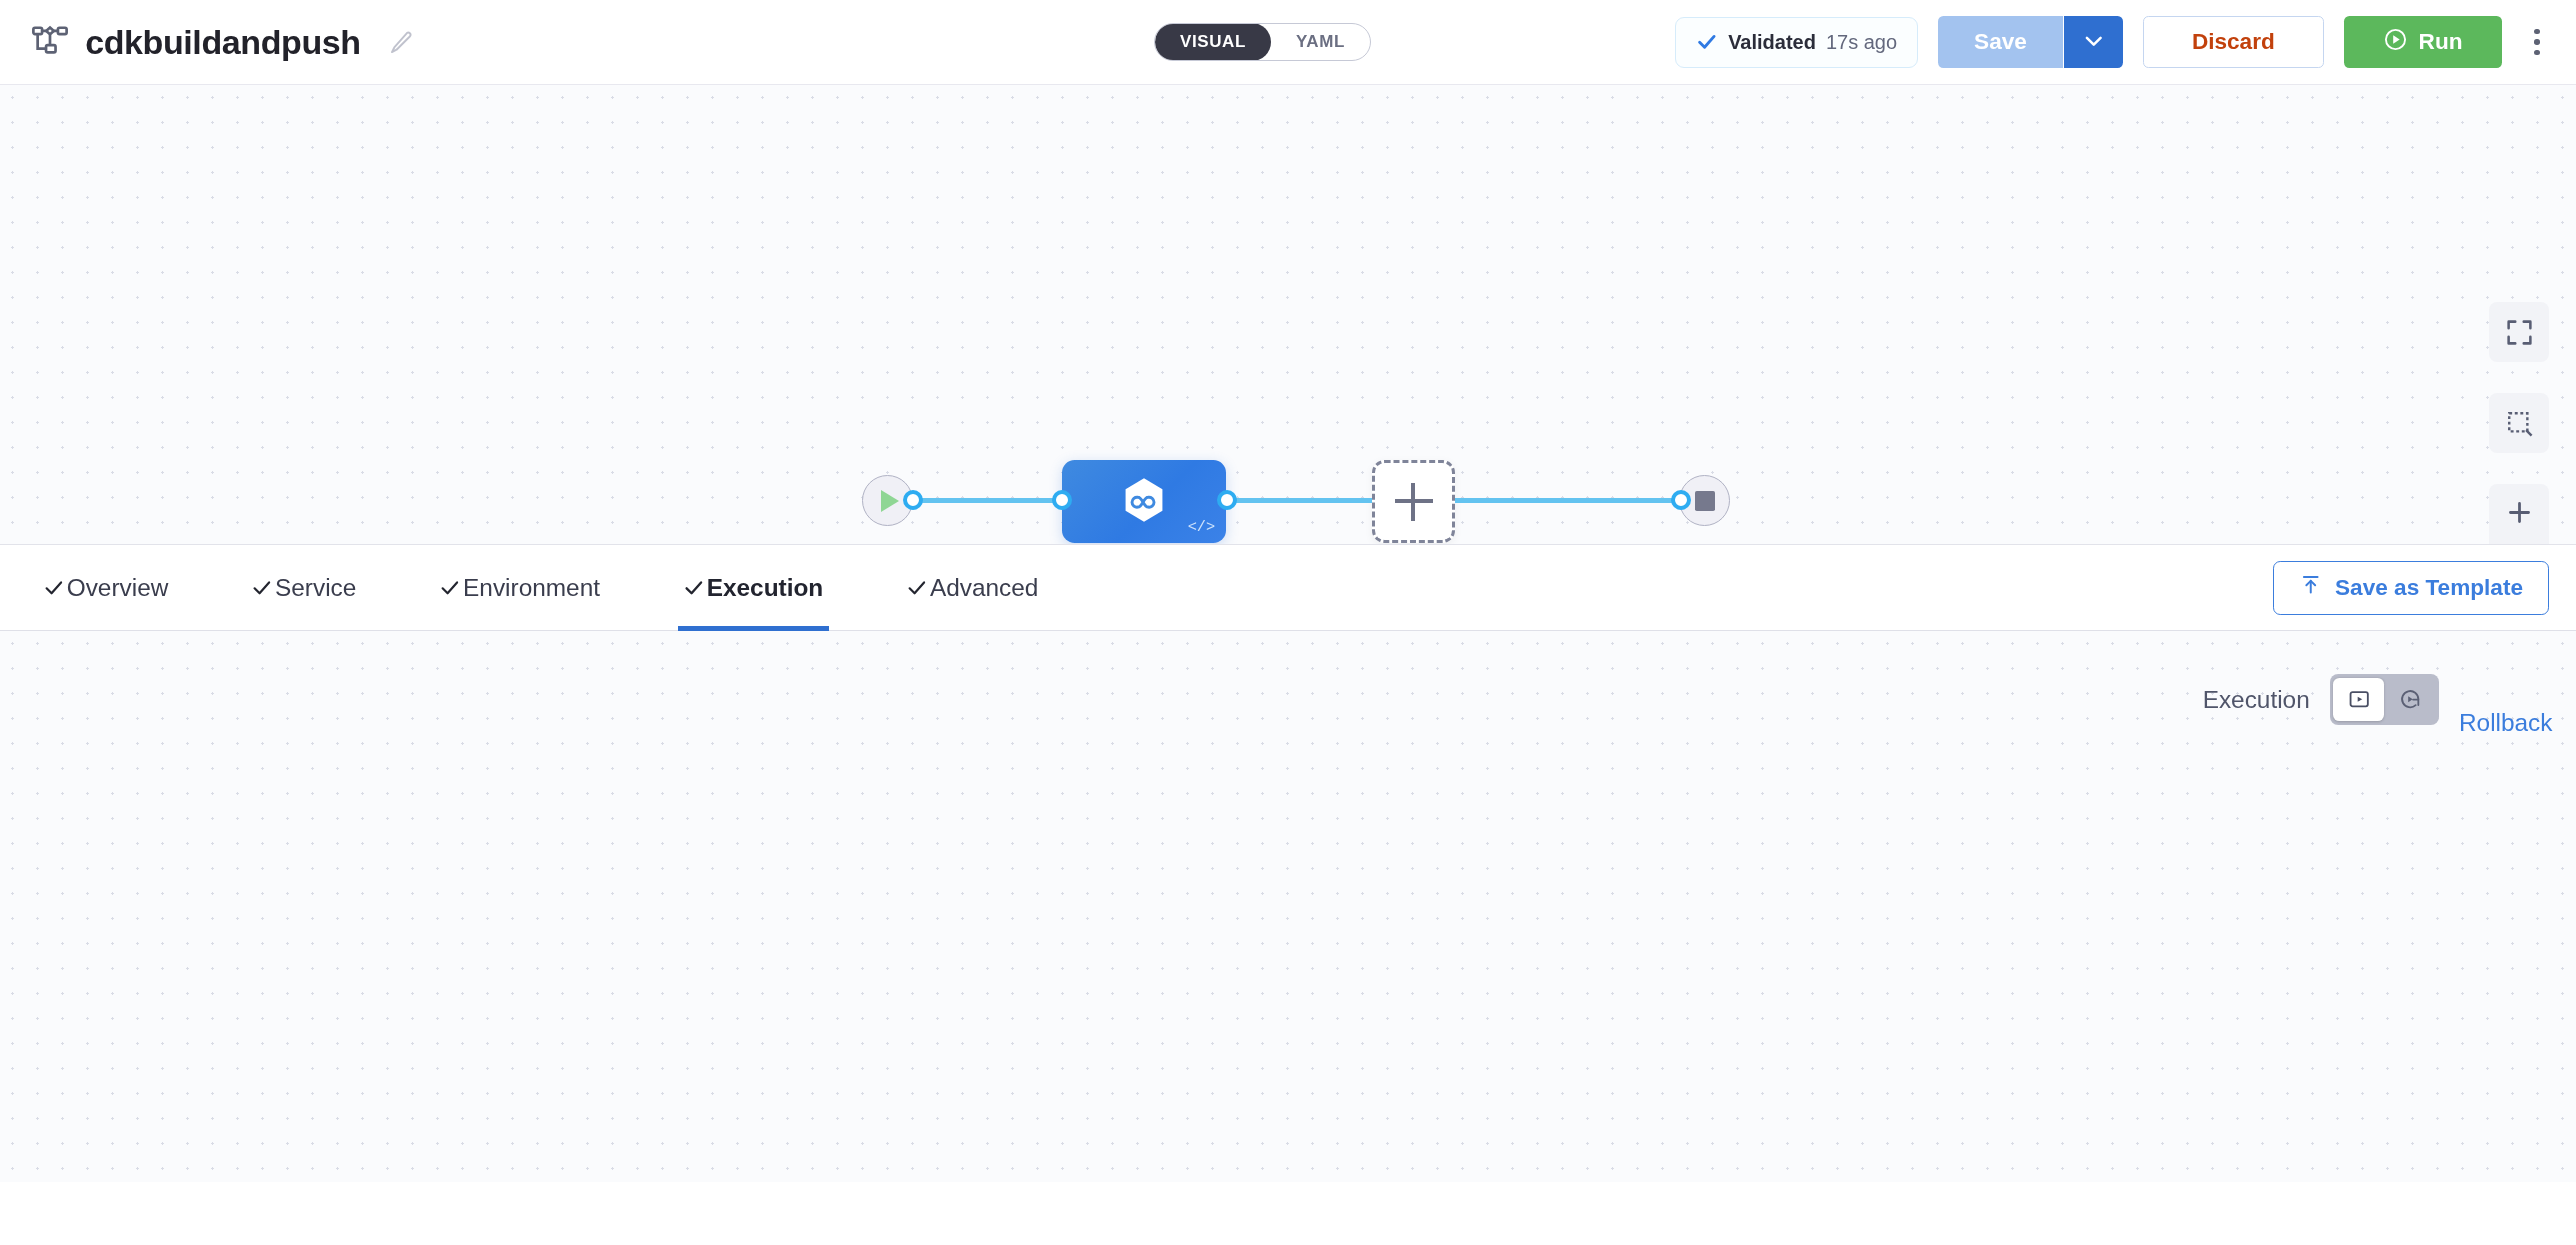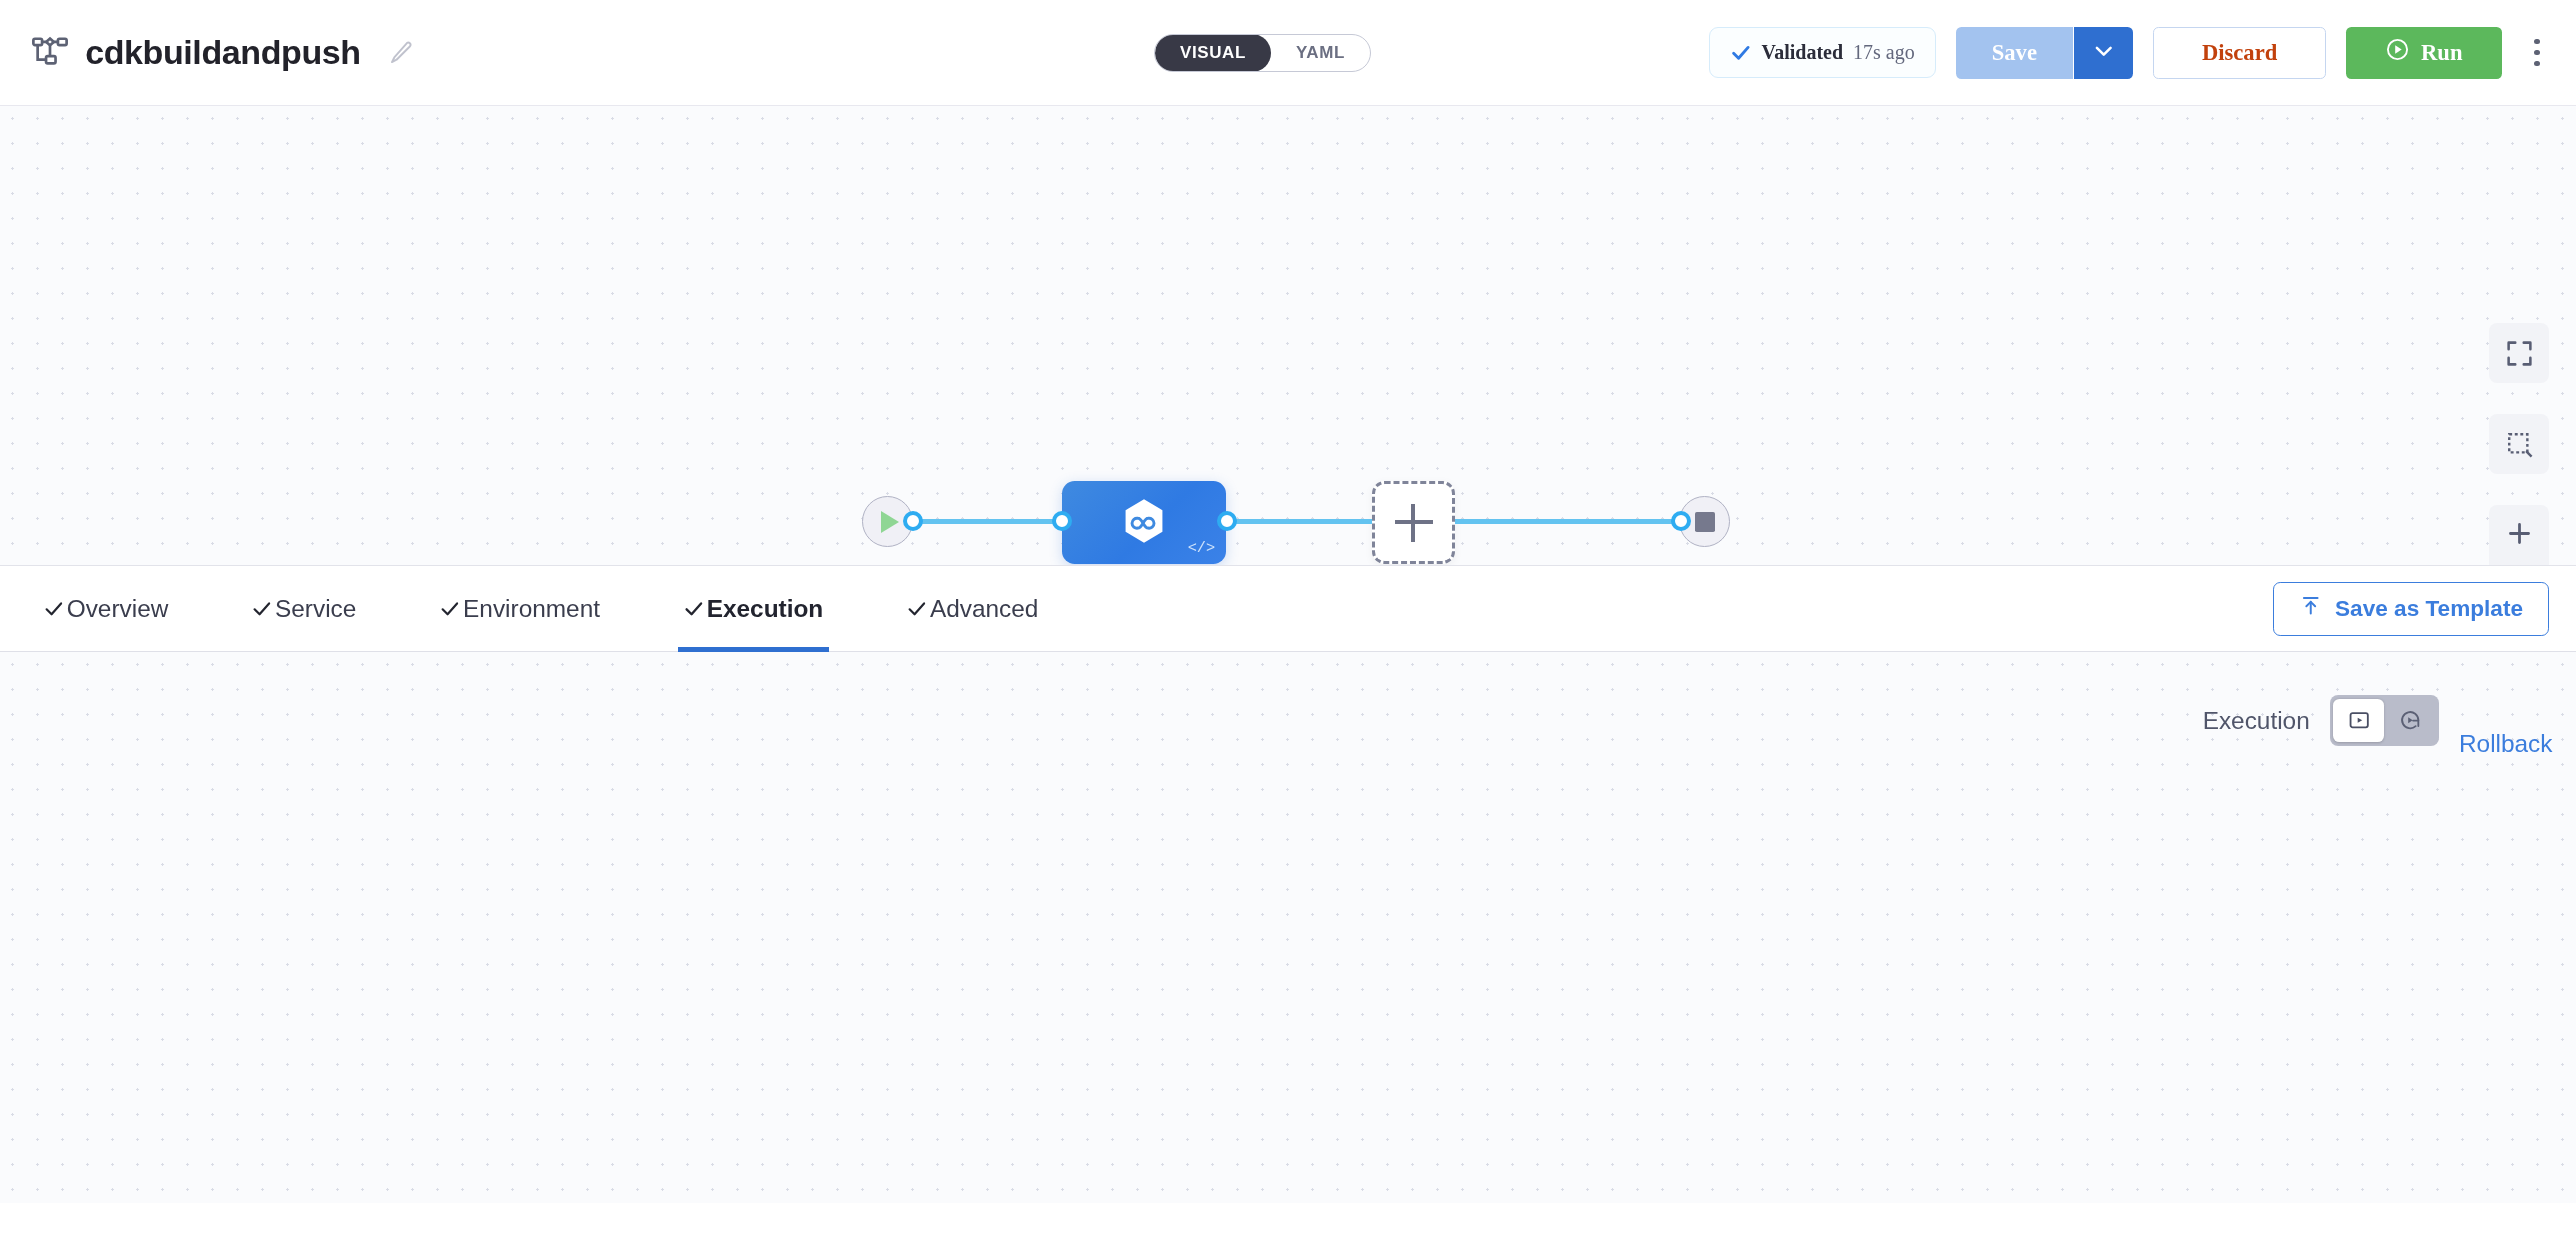--- a/index.html
+++ b/index.html
@@ -9,21 +9,21 @@
     width: 2576px;
     height: 1246px;
     font-family: "Liberation Sans", sans-serif;
     background: #ffffff;
     overflow: hidden;
   }
 
   
   .header {
     position: relative;
-    height: 106px;
+    height: 85px;
     background: #ffffff;
     border-bottom: 0.9px solid #e8e8ef;
     display: flex;
     align-items: center;
     padding: 0 31px;
   }
   .hdr-left { display: flex; align-items: center; gap: 16.2px; }
   .pipeline-icon { width: 38px; height: 38px; display: block; }
   .pipeline-title {
     font-size: 34px;
@@ -64,21 +64,20 @@
   .mode-opt.active { background: #383946; color: #ffffff; }
 
   .hdr-right {
     position: absolute;
     right: 23.5px;
     top: 50%;
     transform: translateY(-50%);
     display: flex;
     align-items: center;
     gap: 20px;
-    font-family: Liberation Serif, serif;
   }
   .validated-chip {
     display: flex;
     align-items: center;
     gap: 10px;
     border: 0.9px solid #d6ecfb;
     background: #fbfeff;
     border-radius: 9px;
     height: 51px;
     padding: 0 20px;

